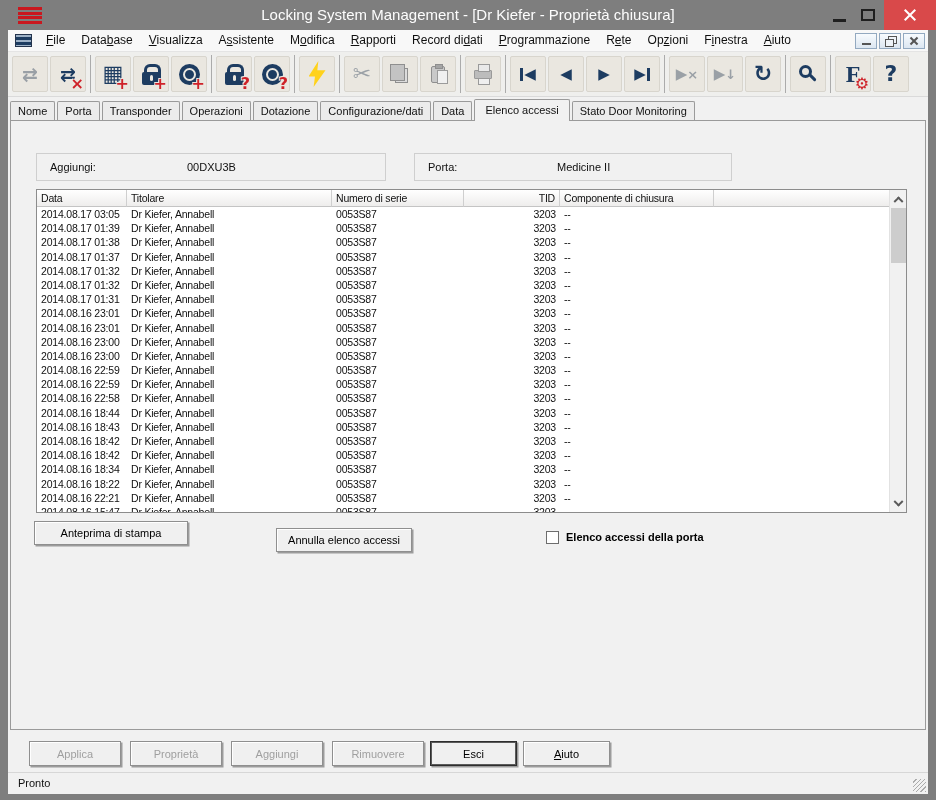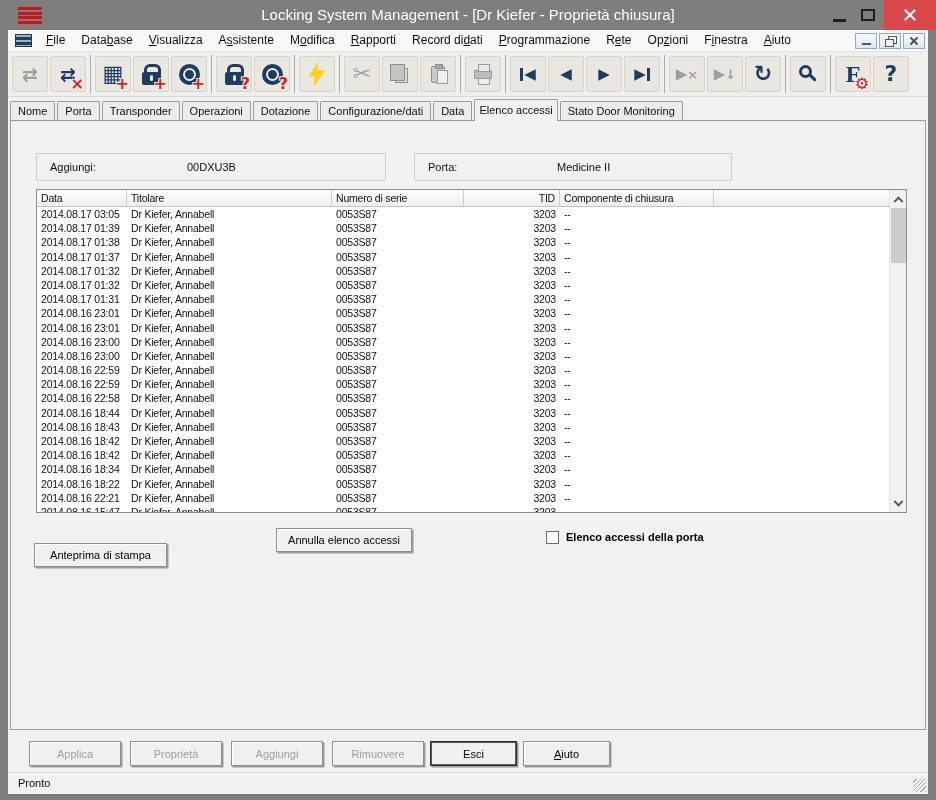--- a/index.html
+++ b/index.html
@@ -60,21 +60,21 @@
 .search-glyph{position:relative;width:13px;height:13px;border:3px solid #1d3c61;border-radius:50%;display:inline-block;margin:-5px 5px 0 0}
 .search-glyph::after{content:"";position:absolute;width:3px;height:9px;background:#1d3c61;border-radius:2px;transform:rotate(-45deg);right:-5px;bottom:-7px}
 .nav-glyph{display:inline-flex;align-items:center;gap:1px;font-family:"DejaVu Sans",sans-serif;font-size:15px;font-weight:bold}
 .nav-glyph.c-navy{color:#1d3c61}.nav-glyph.c-gray{color:#9aa0a6}
 .nav-bar{width:3px;height:13px;background:currentColor;display:inline-block}
 .nav-tri{line-height:1}
 .nav-suf{font-size:13px;line-height:1;margin-left:-1px}
 
 .tabstrip{position:absolute;left:2px;top:68px;width:916px;height:22px;display:flex;align-items:flex-end;z-index:2}
 .tab{height:19px;line-height:18px;padding:0 7px;font-size:11px;color:#101010;background:#ececec;border:1px solid #9a9a9a;border-bottom:none;border-radius:2px 2px 0 0;margin-right:2px;white-space:nowrap}
-.tab.active{height:22px;line-height:21px;padding:0 4px;background:#f1f1f1;position:relative;margin-bottom:-1px;z-index:3}
+.tab.active{height:22px;line-height:21px;padding:0 10px;background:#f1f1f1;position:relative;margin-bottom:-1px;z-index:3}
 .page{position:absolute;left:2px;top:90px;width:916px;height:610px;background:#f1f1f1;border:1px solid #9a9a9a}
 
 .gbox{position:absolute;border:1px solid #cfcfcf}
 .glabel{position:absolute;left:13px;top:0;height:26px;line-height:26px;font-size:11px;color:#101010}
 .gvalue{position:absolute;top:0;height:26px;line-height:26px;font-size:11px;color:#101010}
 
 .lview{position:absolute;left:25px;top:68px;width:871px;height:324px;border:1px solid #8c8c8c;background:#fff}
 .lhead{position:absolute;left:0;top:0;right:17px;height:17px;display:flex;overflow:hidden}
 .hcell{flex:none;background:linear-gradient(#ffffff,#eeedec);border-right:1px solid #cfcfcf;border-bottom:1px solid #c4c4c4;font-size:10.5px;letter-spacing:-0.2px;line-height:16px;padding:0 4px;color:#101010;white-space:nowrap;overflow:hidden}
 .lbody{position:absolute;left:0;top:17px;right:17px;bottom:0;overflow:hidden}
@@ -514,21 +514,21 @@
           <div class="sarrow up">
               <i></i>
             </div>
           <div class="sthumb"></div>
           <div class="sarrow down">
               <i></i>
             </div>
         </div>
       </div>
 
-      <div class="btn" style="left:23px;top:422px;width:133px;height:24px">Anteprima di stampa</div>
+      <div class="btn" style="left:23px;top:400px;width:154px;height:24px">Anteprima di stampa</div>
       <div class="btn" style="left:265px;top:407px;width:136px;height:24px">Annulla elenco accessi</div>
       <span class="checkbox" style="left:535px;top:410px"></span>
       <span class="cblabel" style="left:555px;top:410px">Elenco accessi della porta</span>
     </div>
 
     <div class="footer">
         <span class="btn fbtn dis" style="left: 21px; width: 92px;">Applica</span>
         <span class="btn fbtn dis" style="left: 122px; width: 92px;">Proprietà</span>
         <span class="btn fbtn dis" style="left: 223px; width: 92px;">Aggiungi</span>
         <span class="btn fbtn dis" style="left: 324px; width: 92px;">Rimuovere</span>

